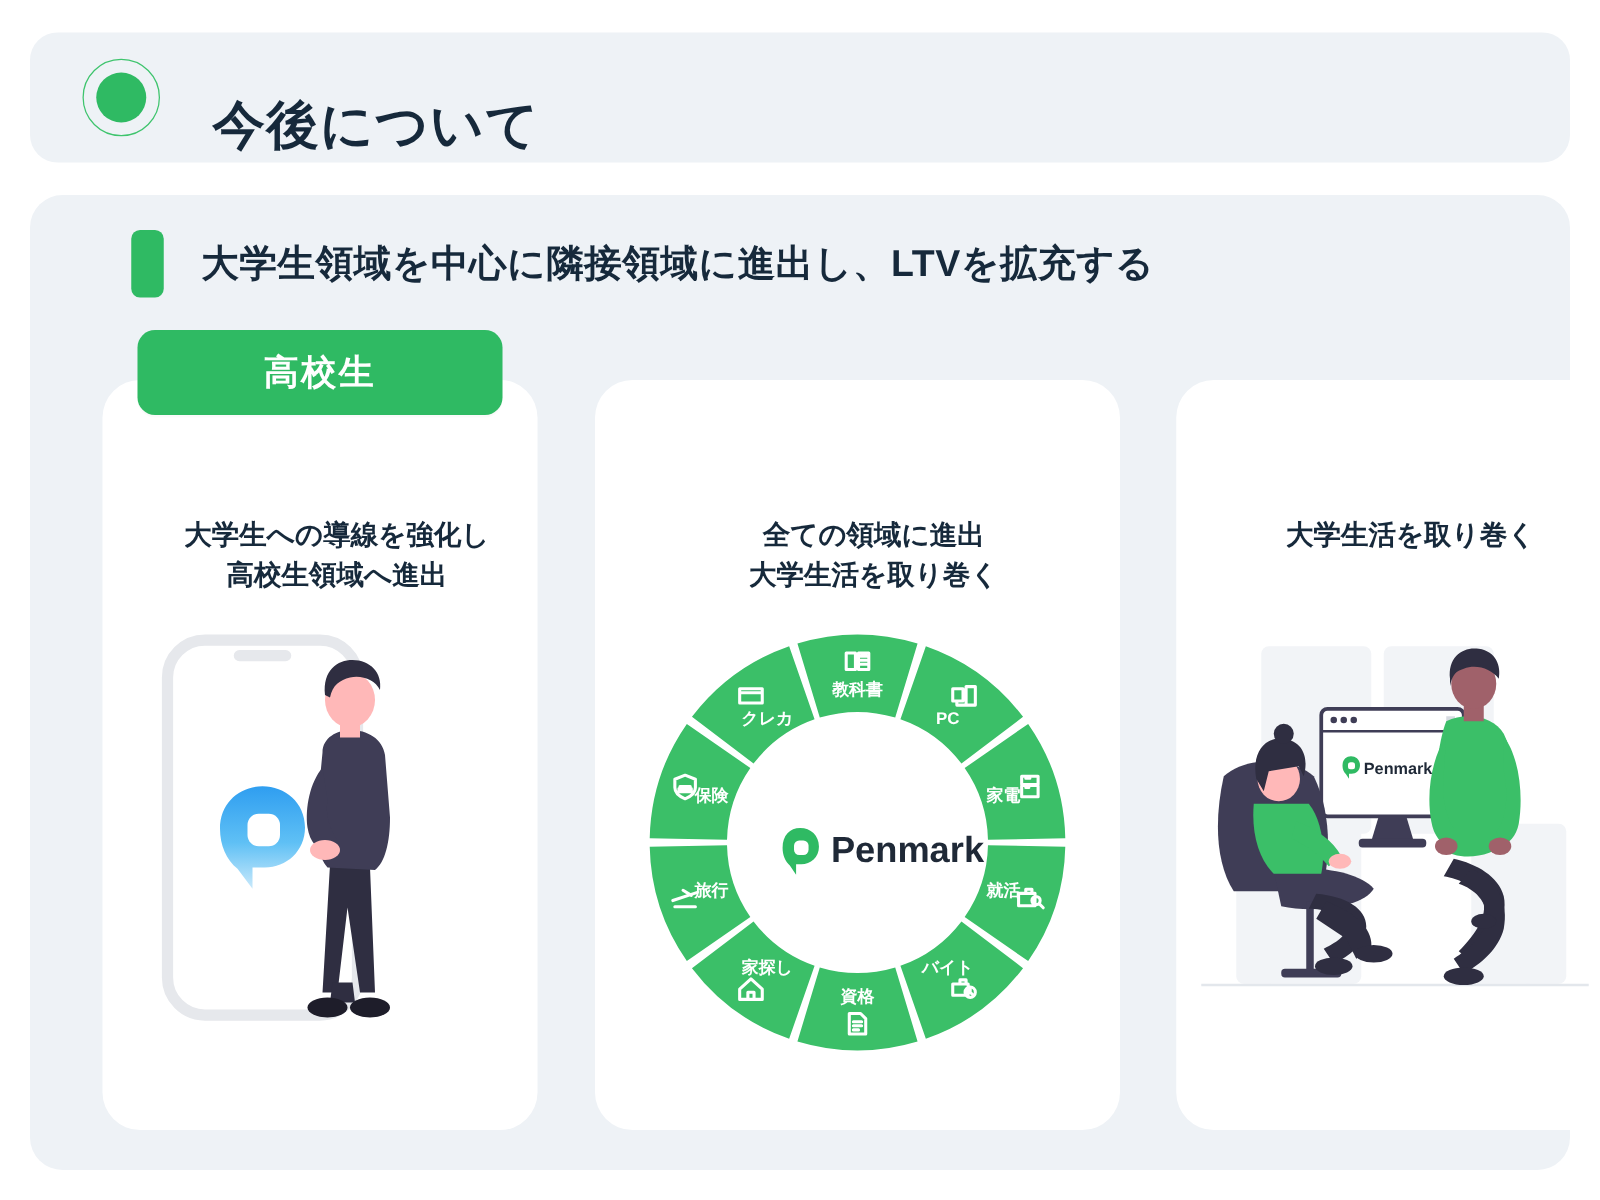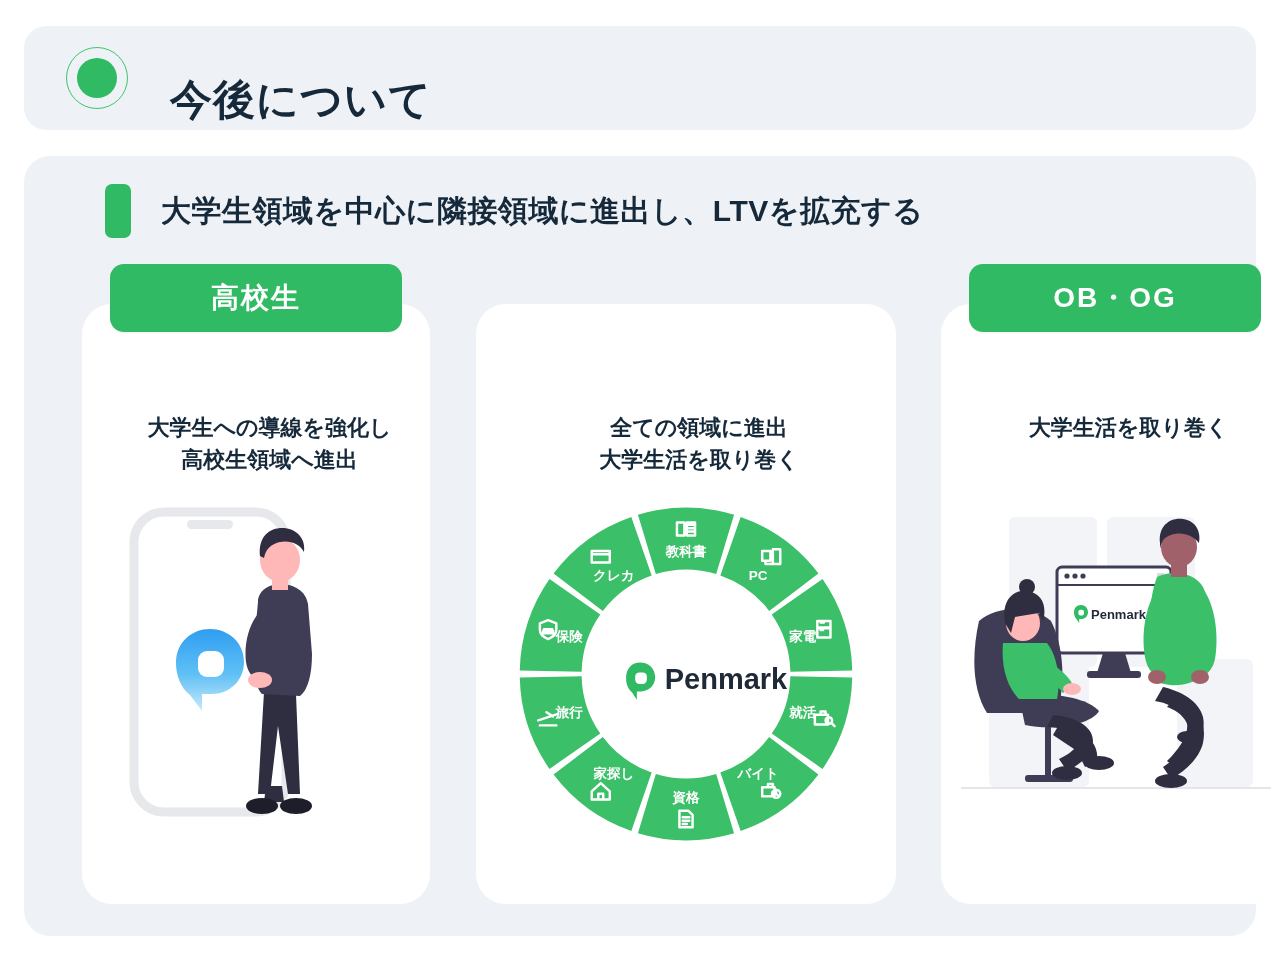--- a/index.html
+++ b/index.html
@@ -286,23 +286,20 @@
                 <rect x="11" y="12" width="14" height="14" rx="5" fill="#ffffff"></rect>
               </g>
               <text id="donut-center-text" x="40" y="28" font-family="Liberation Sans, sans-serif" font-size="30" font-weight="700" fill="#1f2937">Penmark</text>
             </g>
           </svg>
         </div>
       </div>
 
       <div class="col">
         <div class="card"></div>
-        <div class="badge">
-          <span class="badge-label">OB・OG</span>
-        </div>
         <div class="card-desc">
           <div>大学生活を取り巻く</div>
         </div>
         <div class="illus">
           <svg viewBox="0 0 348 330" xmlns="http://www.w3.org/2000/svg">
 
             <g fill="#f2f4f7">
               <rect x="68" y="8" width="88" height="150" rx="6"></rect>
               <rect x="166" y="8" width="88" height="150" rx="6"></rect>
               <rect x="48" y="150" width="100" height="128" rx="6"></rect>

